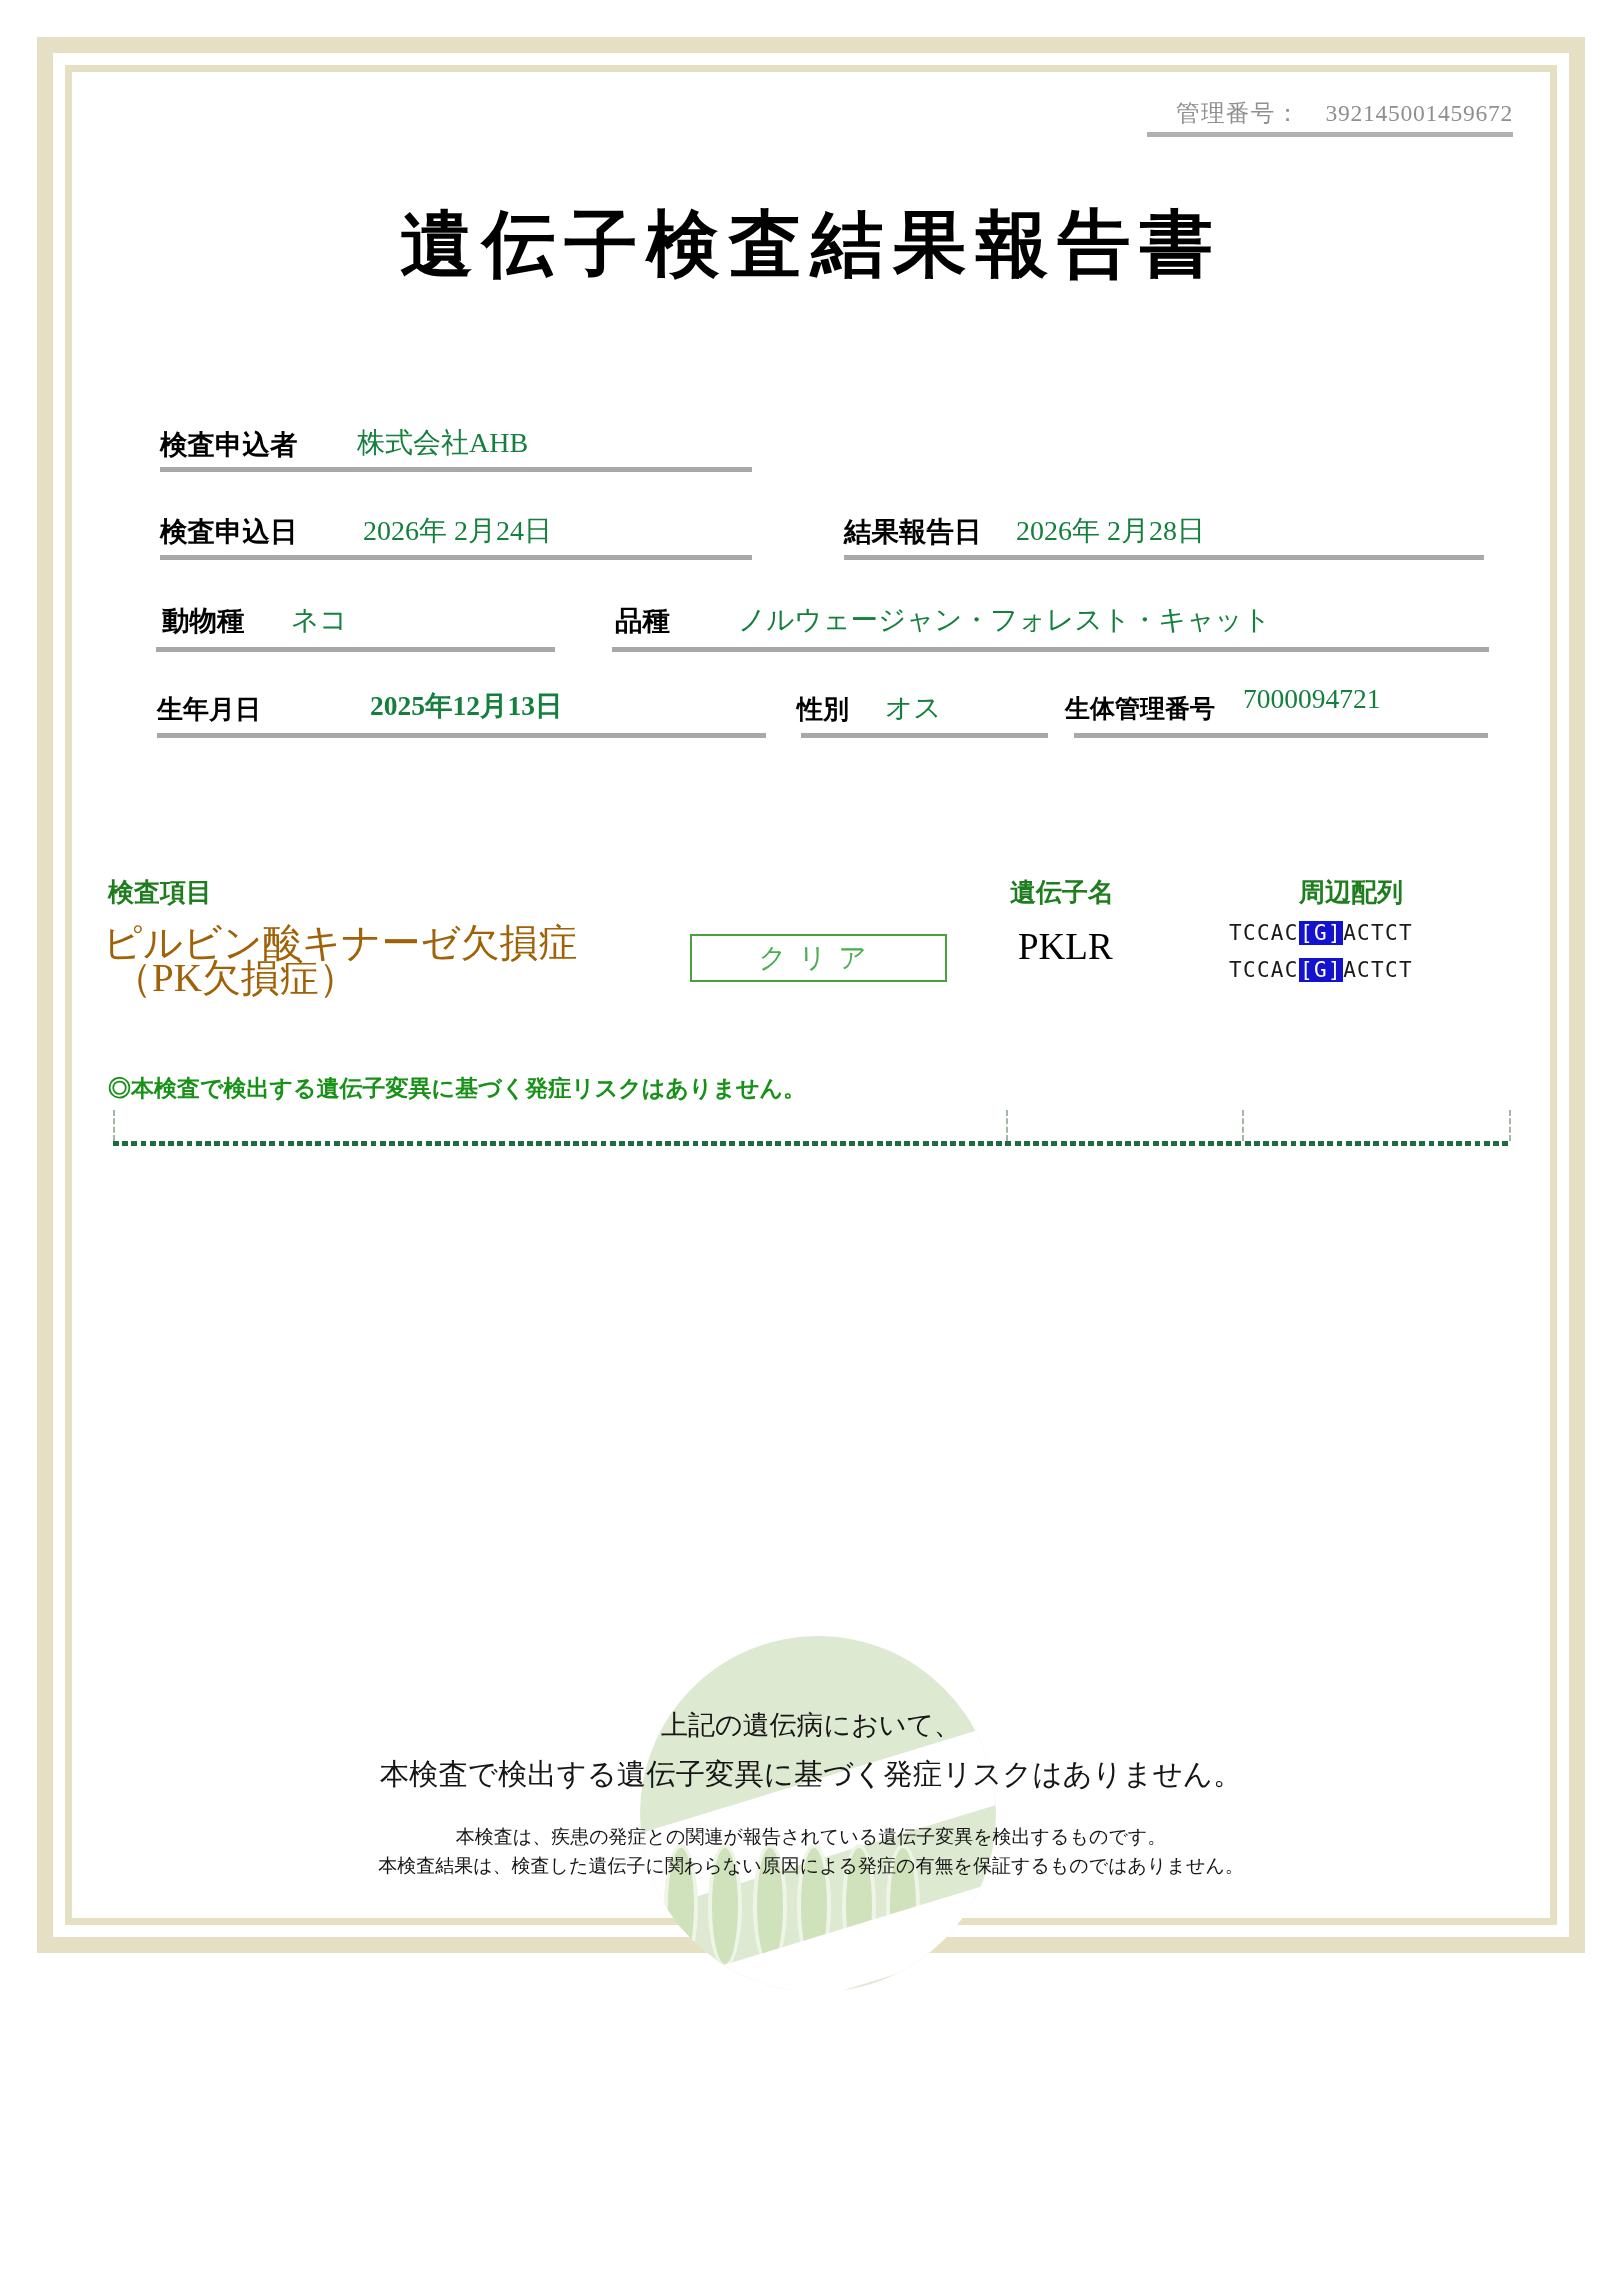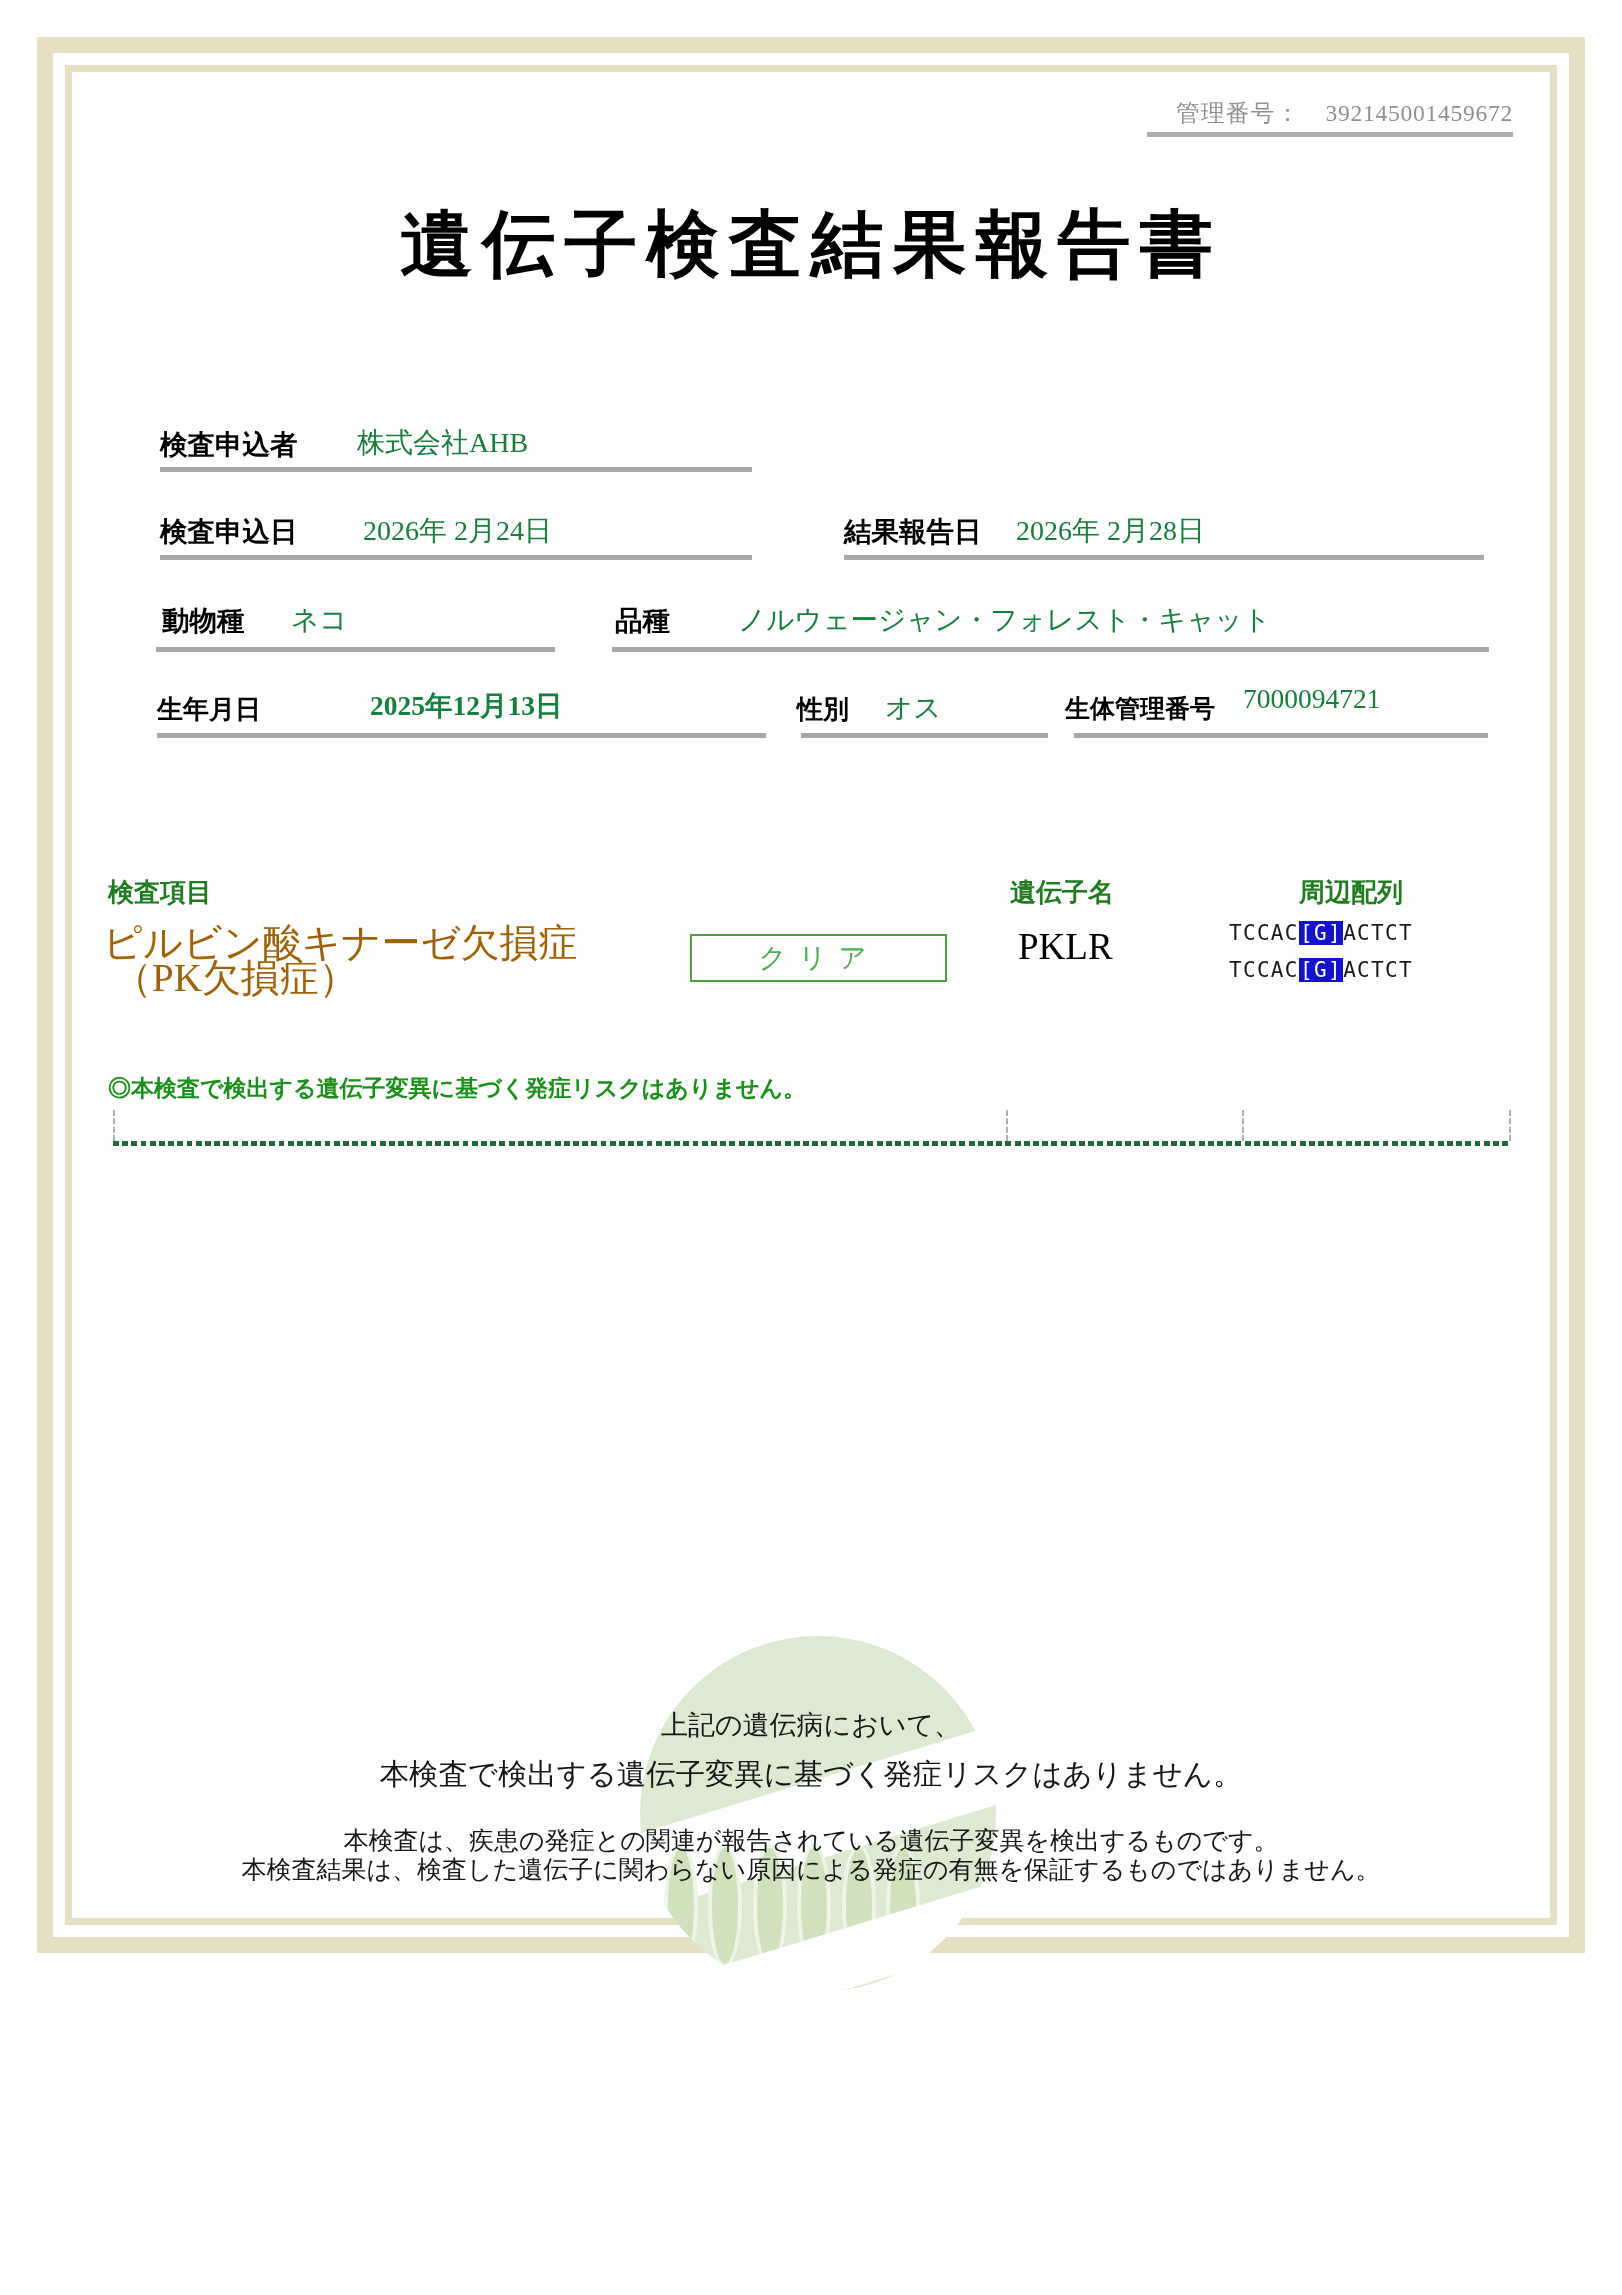--- a/index.html
+++ b/index.html
@@ -51,21 +51,21 @@
                 border-radius:46px; transform:rotate(-17deg); }
   .wm-swoosh2 { position:absolute; left:-39px; top:300px; width:445px; height:59px; background:#ffffff;
                 border-radius:39px; transform:rotate(-17deg); }
   .wm-leaves { position:absolute; left:23.6px; top:208px; display:flex; gap:10.5px; }
   .wm-leaf { width:34px; height:124px; background:#cfe2bc; border:4.6px solid #eef5e7; border-radius:50%; }
 
   .center-txt { left:0; width:100%; text-align:center; z-index:3;
                 font-family:"Liberation Sans", sans-serif; color:#161616; }
   .stmt1 { top:1707px; font-size:27px; }
   .stmt2 { top:1755px; font-size:29.4px; }
-  .disc  { font-size:25px; }
+  .disc  { font-size:19px; }
   .disc1 { top:1824px; }
   .disc2 { top:1853px; }
 
   
   .gc-circle { top:2089px; left:95px; width:126px; height:130px; border-radius:50%;
                background:#4fa32f; overflow:hidden; }
   .gc-leaf { position:absolute; left:-14.4px; top:9.2px; width:92px; height:124px; background:#8bc63f;
              border-radius:50%; transform:rotate(32deg); }
   .gc-swoosh { position:absolute; left:-23.6px; top:51px; width:183px; height:38px; background:#ffffff;
                border-radius:22px; transform:rotate(-27deg); }

